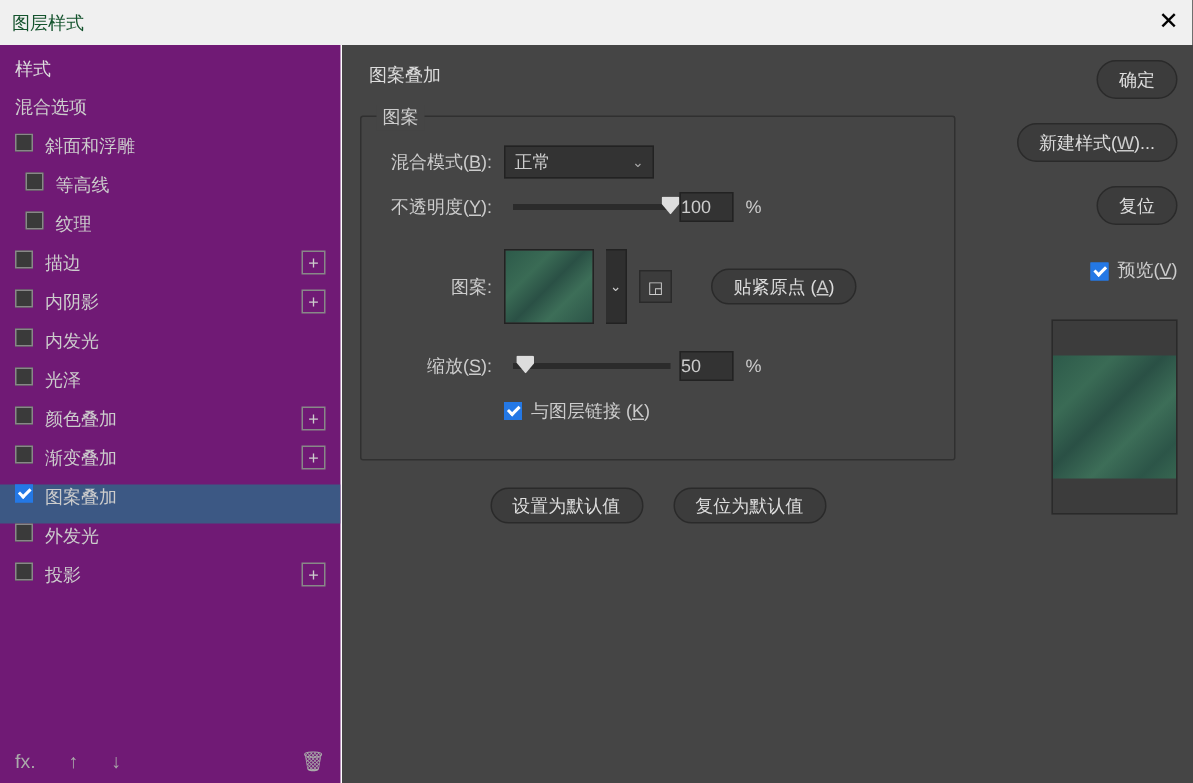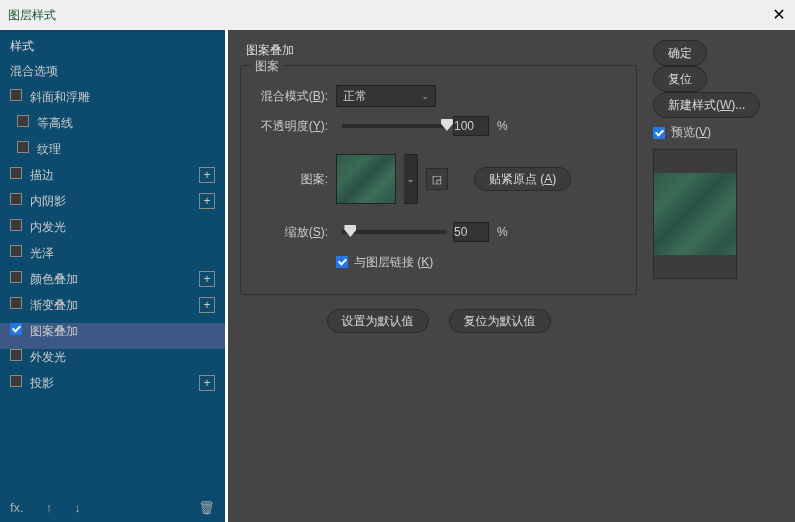--- a/index.html
+++ b/index.html
@@ -1,59 +1,59 @@
 <!DOCTYPE html>
 <html><head>
 <meta charset="utf-8">
 <style>
 *{margin:0;padding:0;box-sizing:border-box;font-family:"Microsoft YaHei",sans-serif;font-size:12px;color:#ccc;-webkit-font-smoothing:antialiased}
 body{background:#454545;width:795px;height:522px;overflow:hidden}
 .titlebar{height:30px;background:#f0f0f0;display:flex;align-items:center;padding:0 8px;justify-content:space-between}
 .titlebar span{color:#14532d}
 .close-x{width:16px;height:16px;color:#000;cursor:pointer;font-size:16px;line-height:16px;text-align:center}
 .body{display:flex;height:492px;background:#454545}
-.sidebar{width:228px;background:#0c4a6e;display:flex;flex-direction:column;border-right:3px solid #ffffff}
+.sidebar{width:228px;background:#701a75;display:flex;flex-direction:column;border-right:1px solid #ffffff}
 .side-title{padding:8px 10px;color:#ddd}
 .style-list{flex:1;overflow:hidden}
 .row{height:26px;display:flex;padding:0 10px;cursor:pointer;position:relative}
 .row.selected{background:#3c5884}
 .row .cb{width:12px;height:12px;border:1px solid #888;margin-right:8px;background:#3a3a3a;flex-shrink:0}
 .row .cb.checked{background:#2478e5;border-color:#2478e5;position:relative}
 .row .cb.checked::after{content:"";position:absolute;left:3px;top:0px;width:3px;height:6px;border:solid #fff;border-width:0 2px 2px 0;transform:rotate(45deg)}
 .row .lbl{flex:1}
 .row .plus{width:16px;height:16px;border:1px solid #888;display:flex;align-items:center;justify-content:center;font-size:12px;line-height:1;color:#ccc}
 .row.sub{padding-left:17px}
 .side-foot{height:30px;display:flex;align-items:center;padding:0 10px;gap:22px}
 .side-foot .ico{color:#aaa;cursor:pointer;font-size:13px}
 .side-foot .trash{margin-left:auto}
 
 .main{flex:1;padding:8px 12px;position:relative}
 .section-title{color:#ddd;margin:4px 0 2px 6px}
-.group{border:1px solid #303030;border-radius:2px;padding:12px 10px 14px;margin:6px 0;position:relative}
+.group{border:1px solid #303030;border-radius:2px;padding:12px 10px 14px;margin:18px 0;position:relative}
 .group-legend{position:absolute;top:-8px;left:10px;background:#454545;padding:0 4px;color:#ccc}
 .frow{display:flex;align-items:center;margin:6px 0;height:24px}
 .flabel{width:85px;text-align:right;padding-right:8px;color:#ccc}
 .select{width:100px;height:22px;background:#333;border:1px solid #222;display:flex;align-items:center;padding:0 6px;cursor:pointer;justify-content:space-between}
 .select .caret{font-size:9px;color:#aaa}
 .slider{flex:0 0 105px;height:4px;background:#2b2b2b;position:relative;margin:0 6px}
 .slider .knob{position:absolute;top:-5px;width:12px;height:12px;background:#ddd;border-radius:1px;transform:translateX(-50%);clip-path:polygon(50% 100%,0 40%,0 0,100% 0,100% 40%)}
 .num{width:36px;height:20px;background:#333;border:1px solid #222;text-align:left;line-height:18px}
 .unit{margin-left:8px;color:#ccc}
 .swatch-wrap{display:flex;align-items:center;gap:8px}
 .swatch{width:60px;height:50px;border:1px solid #222;background:linear-gradient(135deg,#2d5a4a 0%,#3a6b55 30%,#2a5045 50%,#3d6e58 70%,#2c5548 100%);position:relative;cursor:pointer}
 .swatch-caret{width:14px;height:50px;background:#2f2f2f;border:1px solid #222;display:flex;align-items:center;justify-content:center;cursor:pointer;border-left:none}
 .sq-btn{width:22px;height:22px;border:1px solid #2a2a2a;background:#3c3c3c;display:flex;align-items:center;justify-content:center;cursor:pointer;font-size:11px}
 .btn{height:24px;padding:0 14px;background:#3c3c3c;border:1px solid #2a2a2a;border-radius:12px;cursor:pointer;display:inline-flex;align-items:center;color:#ddd}
 .cbwrap{display:flex;align-items:center;gap:6px;cursor:pointer}
 .cbwrap .cb{width:12px;height:12px;border:1px solid #888;background:#3a3a3a}
 .cbwrap .cb.checked{background:#2478e5;border-color:#2478e5;position:relative}
 .cbwrap .cb.checked::after{content:"";position:absolute;left:3px;top:0;width:3px;height:6px;border:solid #fff;border-width:0 2px 2px 0;transform:rotate(45deg)}
 .defaults{display:flex;gap:20px;justify-content:center;margin-top:14px}
 
-.rightcol{width:146px;padding:10px 10px 10px 4px;display:flex;flex-direction:column;gap:0;align-items:flex-start}
+.rightcol{width:146px;padding:10px 10px 10px 4px;display:flex;flex-direction:column;gap:16px;align-items:flex-end}
 .rightcol .btn{border-radius:13px;justify-content:center;height:26px}
 .preview-box{margin-top:8px;height:130px;border:1px solid #2a2a2a;background:#3c3c3c;display:flex;align-items:center;justify-content:center}
 .preview-sw{width:82px;height:82px;background:linear-gradient(135deg,#2d5a4a 0%,#3a6b55 25%,#2a5045 45%,#3d6e58 65%,#2c5548 85%,#376651 100%)}
 u{text-decoration:underline}
 </style>
 </head>
 <body>
 
 <div class="titlebar">
   <span>图层样式</span>
@@ -184,22 +184,22 @@
     </div>
 
     <div class="defaults">
       <div class="btn">设置为默认值</div>
       <div class="btn">复位为默认值</div>
     </div>
   </div>
 
   <div class="rightcol">
     <div class="btn">确定</div>
+    <div class="btn">新建样式(<u>W</u>)...</div>
     <div class="btn">复位</div>
-    <div class="btn">新建样式(<u>W</u>)...</div>
     <div class="cbwrap" style="justify-content:center;margin-top:6px">
       <div class="cb checked"></div>
       <span>预览(<u>V</u>)</span>
     </div>
     <div class="preview-box">
       <div class="preview-sw"></div>
     </div>
   </div>
 </div>
 

